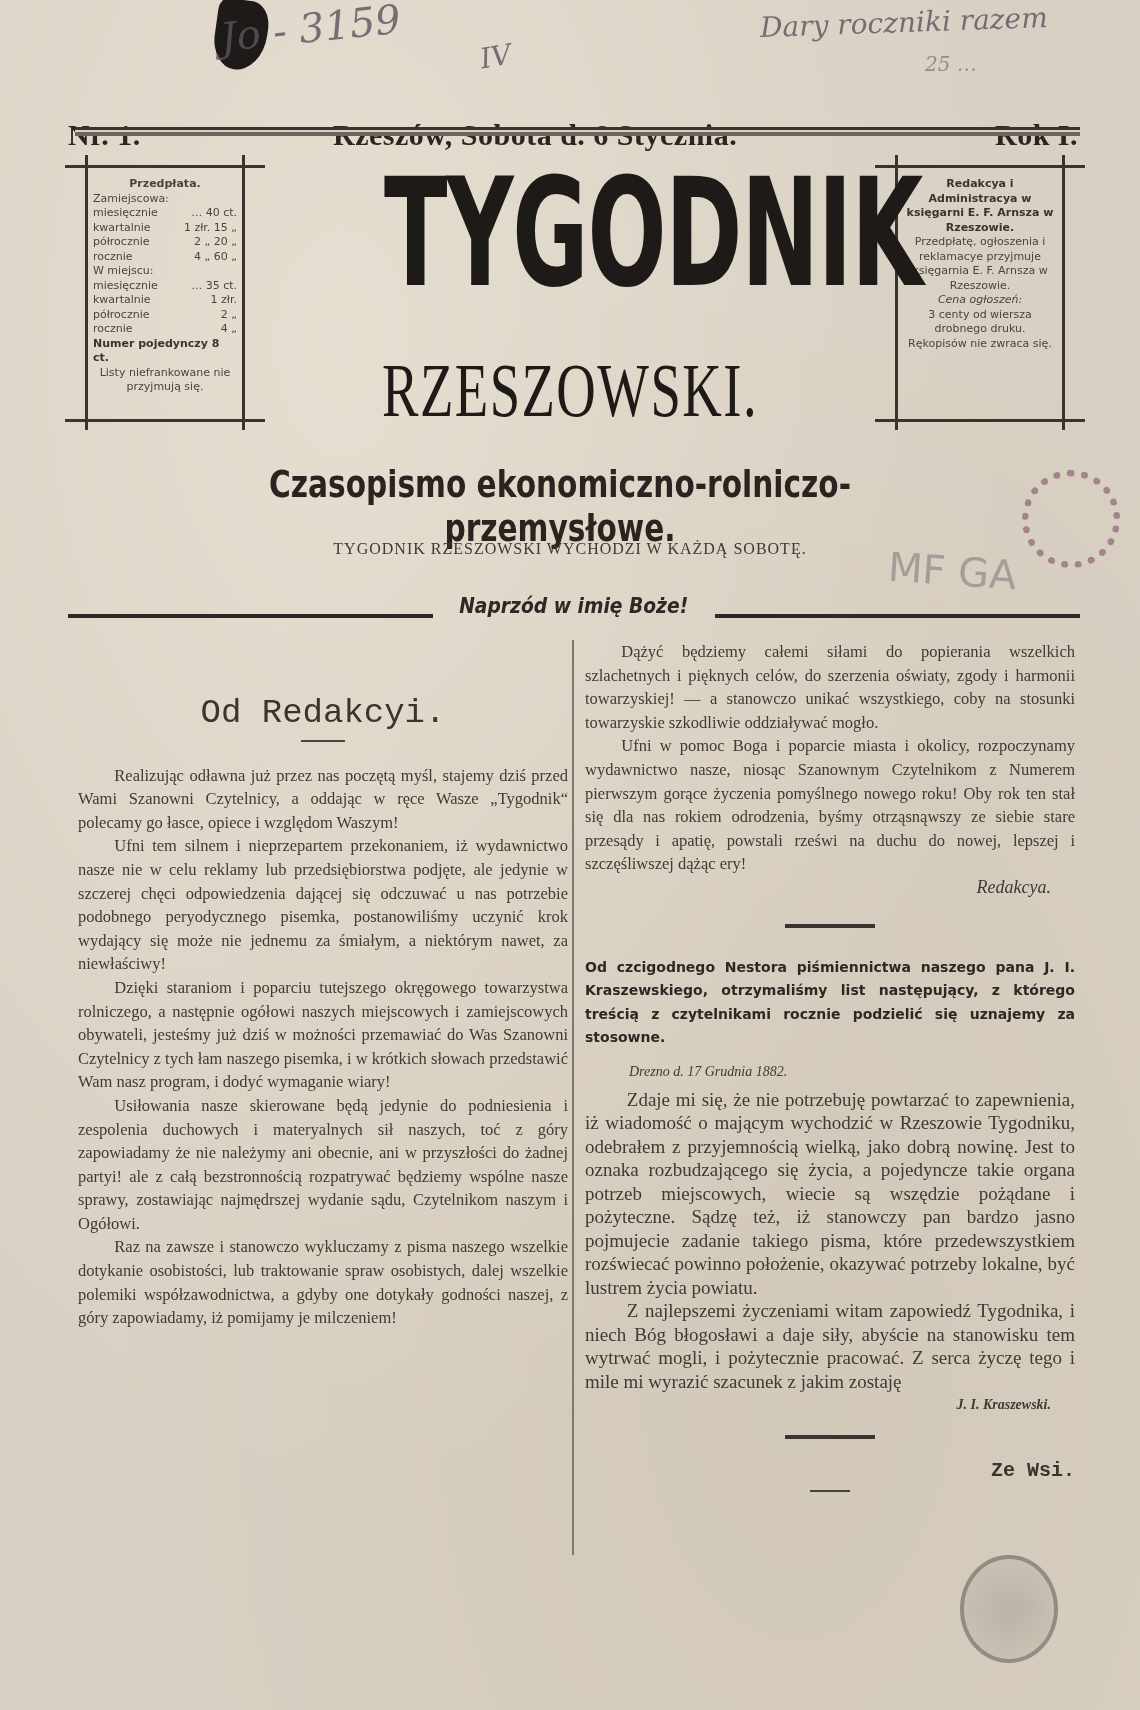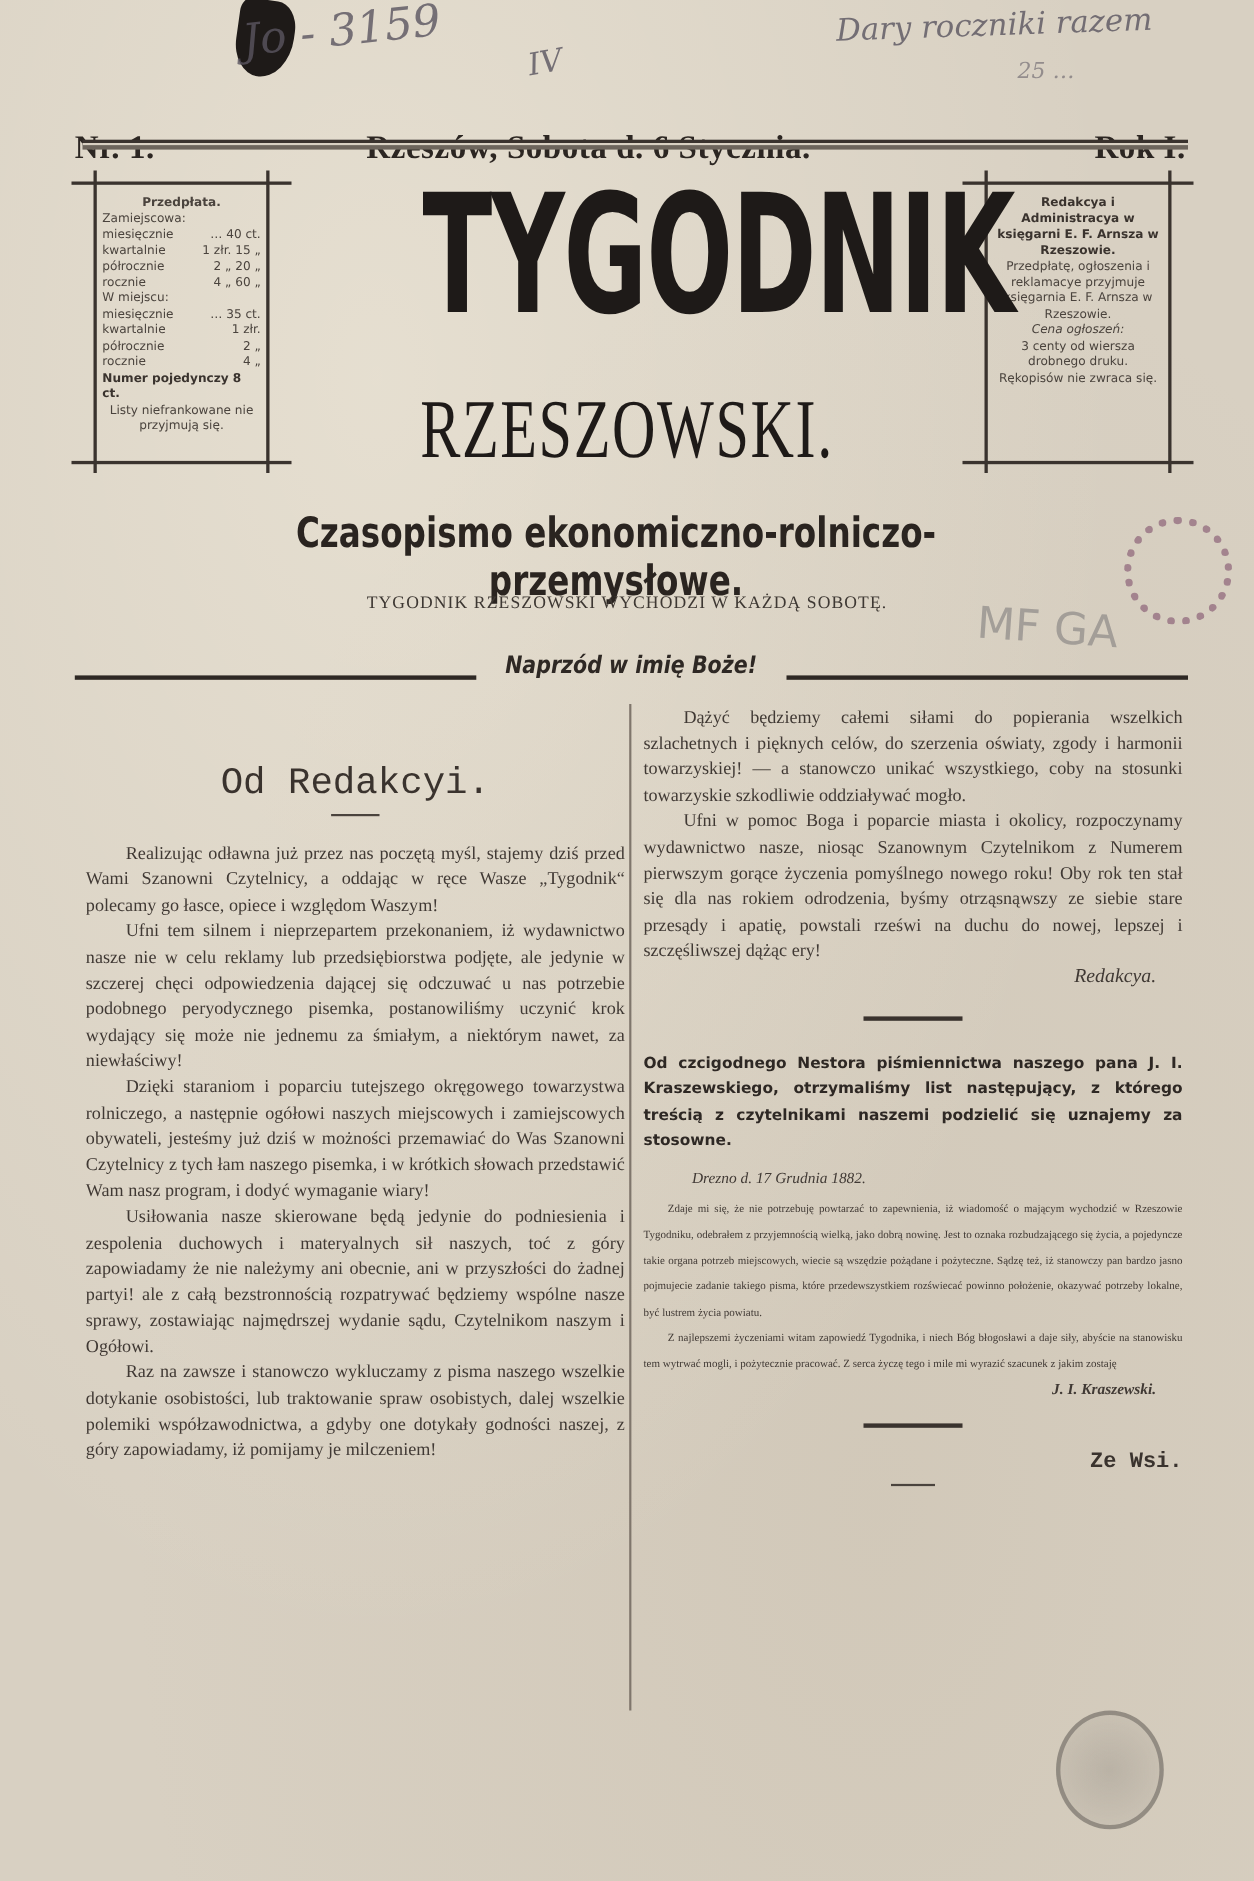--- a/index.html
+++ b/index.html
@@ -68,21 +68,21 @@
   .col-left { left: 78px; top: 660px; width: 490px; margin-top: 34px; }
   .col-right { left: 585px; top: 640px; width: 490px; }
   .col-divider { left: 572px; top: 640px; width: 2px; height: 915px; background: #7f766c; }
 
   .sect-title { text-align: center; font-family: "Liberation Mono", monospace; font-size: 34px; color: #3a332e; margin: 8px 0 14px; }
   .short-rule { width: 44px; height: 2px; background: #4a433d; margin: 0 auto 22px; }
   .sig { text-align: right; font-style: italic; padding-right: 24px; font-size: 18px; }
   .mid-rule { width: 90px; height: 4px; background: #3a332e; margin: 24px auto 28px; }
   .intro-bold { font-family: "DejaVu Sans", sans-serif; font-weight: bold; font-size: 14px; line-height: 23.6px; color: #2e2824; text-indent: 0 !important; }
   .dateline-letter { font-style: italic; font-size: 14px; padding-left: 44px; margin: 10px 0 4px !important; text-indent: 0 !important; }
-  .col-right .small { font-size: 10px; line-height: 23.5px; }
+  .col-right .small { font-size: 19px; line-height: 23.5px; }
   .sect2 { text-align: right; font-family: "Liberation Mono", monospace; font-size: 20px; font-weight: bold; color: #3a332e; margin: 6px 0 8px; }
   .tiny-rule { width: 40px; height: 2px; background: #4a433d; margin: 0 auto 14px; }
   .col-right .last { font-size: 14px; line-height: 23px; }
 </style>
 </head>
 <body>
 
 <div class="abs ink-blot"></div>
 <div class="abs hand hand-left">Jo - 3159</div>
 <div class="abs hand hand-mid">IV</div>
@@ -187,21 +187,21 @@
   <p>Dzięki staraniom i poparciu tutejszego okręgowego towarzystwa rolniczego, a następnie ogółowi naszych miejscowych i zamiejscowych obywateli, jesteśmy już dziś w możności przemawiać do Was Szanowni Czytelnicy z tych łam naszego pisemka, i w krótkich słowach przedstawić Wam nasz program, i dodyć wymaganie wiary!</p>
   <p>Usiłowania nasze skierowane będą jedynie do podniesienia i zespolenia duchowych i materyalnych sił naszych, toć z góry zapowiadamy że nie należymy ani obecnie, ani w przyszłości do żadnej partyi! ale z całą bezstronnością rozpatrywać będziemy wspólne nasze sprawy, zostawiając najmędrszej wydanie sądu, Czytelnikom naszym i Ogółowi.</p>
   <p>Raz na zawsze i stanowczo wykluczamy z pisma naszego wszelkie dotykanie osobistości, lub traktowanie spraw osobistych, dalej wszelkie polemiki współzawodnictwa, a gdyby one dotykały godności naszej, z góry zapowiadamy, iż pomijamy je milczeniem!</p>
 </div>
 
 <div class="abs col col-right">
   <p>Dążyć będziemy całemi siłami do popierania wszelkich szlachetnych i pięknych celów, do szerzenia oświaty, zgody i harmonii towarzyskiej! — a stanowczo unikać wszystkiego, coby na stosunki towarzyskie szkodliwie oddziaływać mogło.</p>
   <p>Ufni w pomoc Boga i poparcie miasta i okolicy, rozpoczynamy wydawnictwo nasze, niosąc Szanownym Czytelnikom z Numerem pierwszym gorące życzenia pomyślnego nowego roku! Oby rok ten stał się dla nas rokiem odrodzenia, byśmy otrząsnąwszy ze siebie stare przesądy i apatię, powstali rześwi na duchu do nowej, lepszej i szczęśliwszej dążąc ery!</p>
   <div class="sig">Redakcya.</div>
   <div class="mid-rule"></div>
-  <p class="intro-bold">Od czcigodnego Nestora piśmiennictwa naszego pana J. I. Kraszewskiego, otrzymaliśmy list następujący, z którego treścią z czytelnikami naszemi podzielić się uznajemy za stosowne.</p>
+  <p class="intro-bold">Od czcigodnego Nestora piśmiennictwa naszego pana J. I. Kraszewskiego, otrzymaliśmy list następujący, z którego treścią z czytelnikami rocznie podzielić się uznajemy za stosowne.</p>
   <p class="dateline-letter">Drezno d. 17 Grudnia 1882.</p>
   <p class="small">Zdaje mi się, że nie potrzebuję powtarzać to zapewnienia, iż wiadomość o mającym wychodzić w Rzeszowie Tygodniku, odebrałem z przyjemnością wielką, jako dobrą nowinę. Jest to oznaka rozbudzającego się życia, a pojedyncze takie organa potrzeb miejscowych, wiecie są wszędzie pożądane i pożyteczne. Sądzę też, iż stanowczy pan bardzo jasno pojmujecie zadanie takiego pisma, które przedewszystkiem rozświecać powinno położenie, okazywać potrzeby lokalne, być lustrem życia powiatu.</p>
   <p class="small">Z najlepszemi życzeniami witam zapowiedź Tygodnika, i niech Bóg błogosławi a daje siły, abyście na stanowisku tem wytrwać mogli, i pożytecznie pracować. Z serca życzę tego i mile mi wyrazić szacunek z jakim zostaję</p>
   <div class="sig" style="font-size:14px;font-weight:bold">J. I. Kraszewski.</div>
   <div class="mid-rule" style="margin:18px auto 20px"></div>
   <div class="sect2">Ze Wsi.</div>
   <div class="tiny-rule"></div>
 </div>
 
 <div class="abs stamp-grey"></div>

